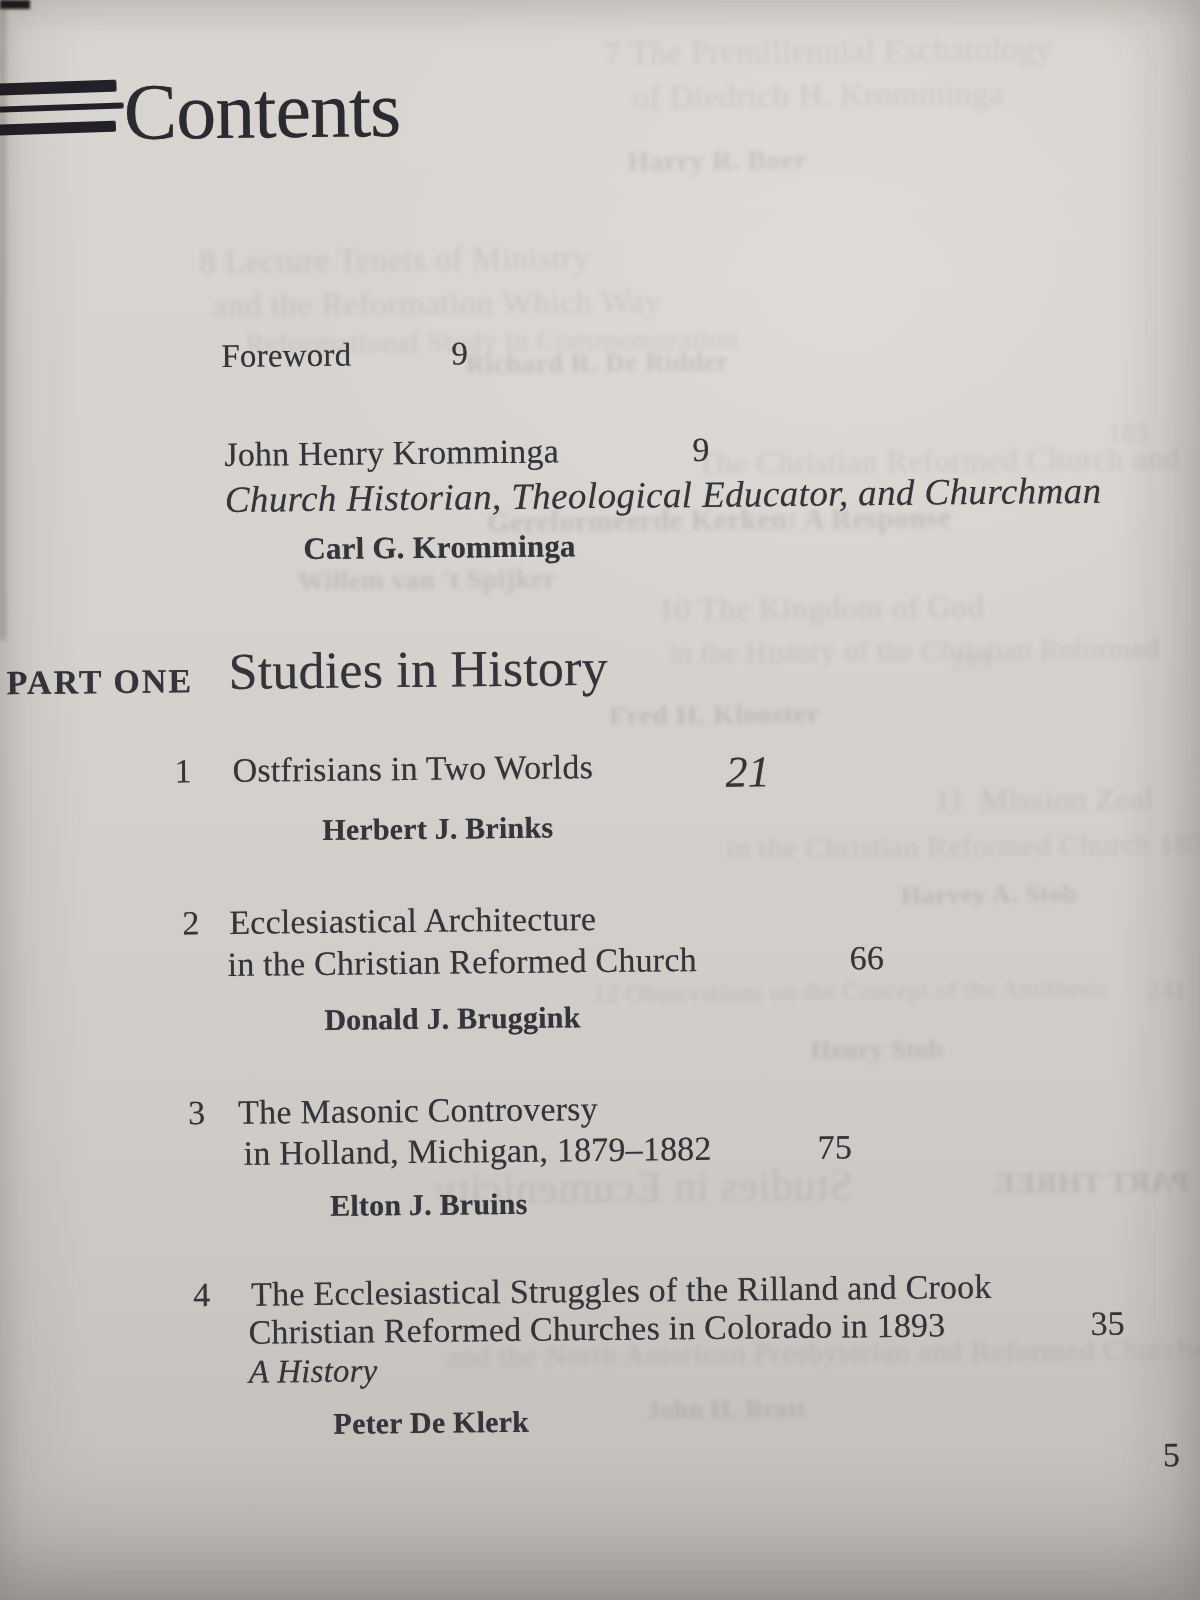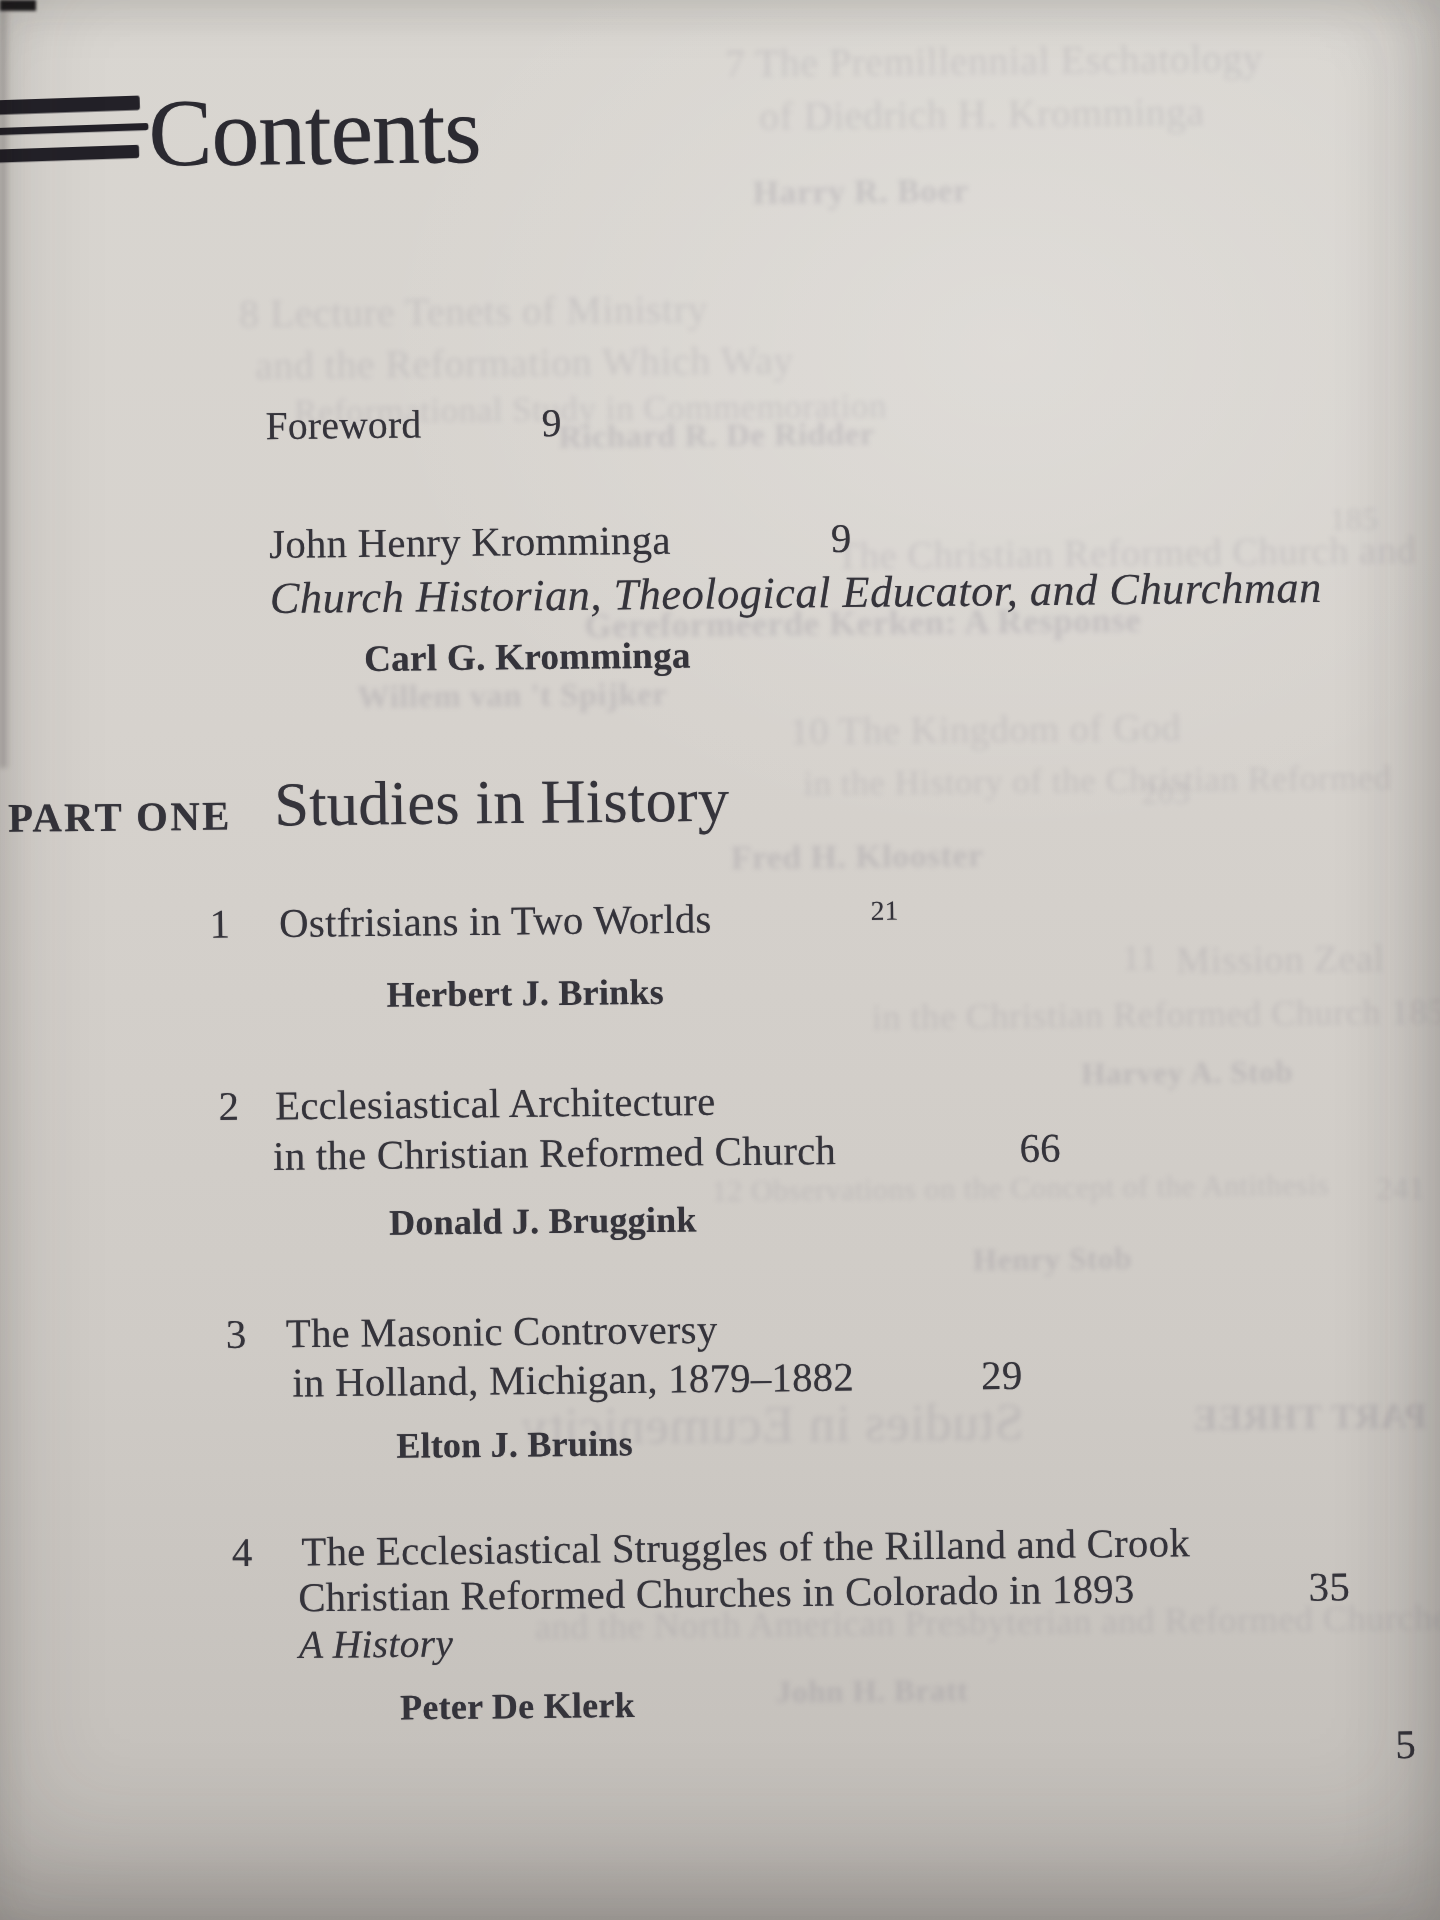--- a/index.html
+++ b/index.html
@@ -38,21 +38,21 @@
   .fm-sub{left:228px;top:474px;font-size:37px;letter-spacing:.4px;}
   .fm-auth{left:306px;top:528px;font-size:31px;}
 
   
   .part-label{left:8px;top:658px;font-size:34px;letter-spacing:2px;}
   .part-title{left:230px;top:638px;font-size:52px;}
 
   
   .e1-num{left:175px;top:748px;font-size:34px;}
   .e1-l1{left:233px;top:748px;font-size:34px;}
-  .e1-pg{left:726px;top:748px;font-size:23px;}
+  .e1-pg{left:726px;top:748px;font-size:44px;font-style:italic;}
   .e1-auth{left:322px;top:810px;font-size:30px;}
 
   .e2-num{left:181px;top:900px;font-size:34px;}
   .e2-l1{left:228px;top:900px;font-size:34px;}
   .e2-l2{left:226px;top:942px;font-size:34px;}
   .e2-pg{left:848px;top:942px;font-size:34px;}
   .e2-auth{left:322px;top:1000px;font-size:30px;}
 
   .e3-num{left:185px;top:1090px;font-size:34px;}
   .e3-l1{left:235px;top:1090px;font-size:34px;}
@@ -161,21 +161,21 @@
       <div class="txt e2-l1">Ecclesiastical Architecture</div>
       <div class="txt e2-l2">in the Christian Reformed Church</div>
       <div class="txt e2-pg">66</div>
       <div class="txt b e2-auth">Donald J. Bruggink</div>
     </div>
 
     <div>
       <div class="txt e3-num">3</div>
       <div class="txt e3-l1">The Masonic Controversy</div>
       <div class="txt e3-l2">in Holland, Michigan, 1879–1882</div>
-      <div class="txt e3-pg">29</div>
+      <div class="txt e3-pg">75</div>
       <div class="txt b e3-auth">Elton J. Bruins</div>
     </div>
 
     <div>
       <div class="txt e4-num">4</div>
       <div class="txt e4-l1">The Ecclesiastical Struggles of the Rilland and Crook</div>
       <div class="txt e4-l2">Christian Reformed Churches in Colorado in 1893</div>
       <div class="txt e4-pg">35</div>
       <div class="txt i e4-sub">A History</div>
       <div class="txt b e4-auth">Peter De Klerk</div>

